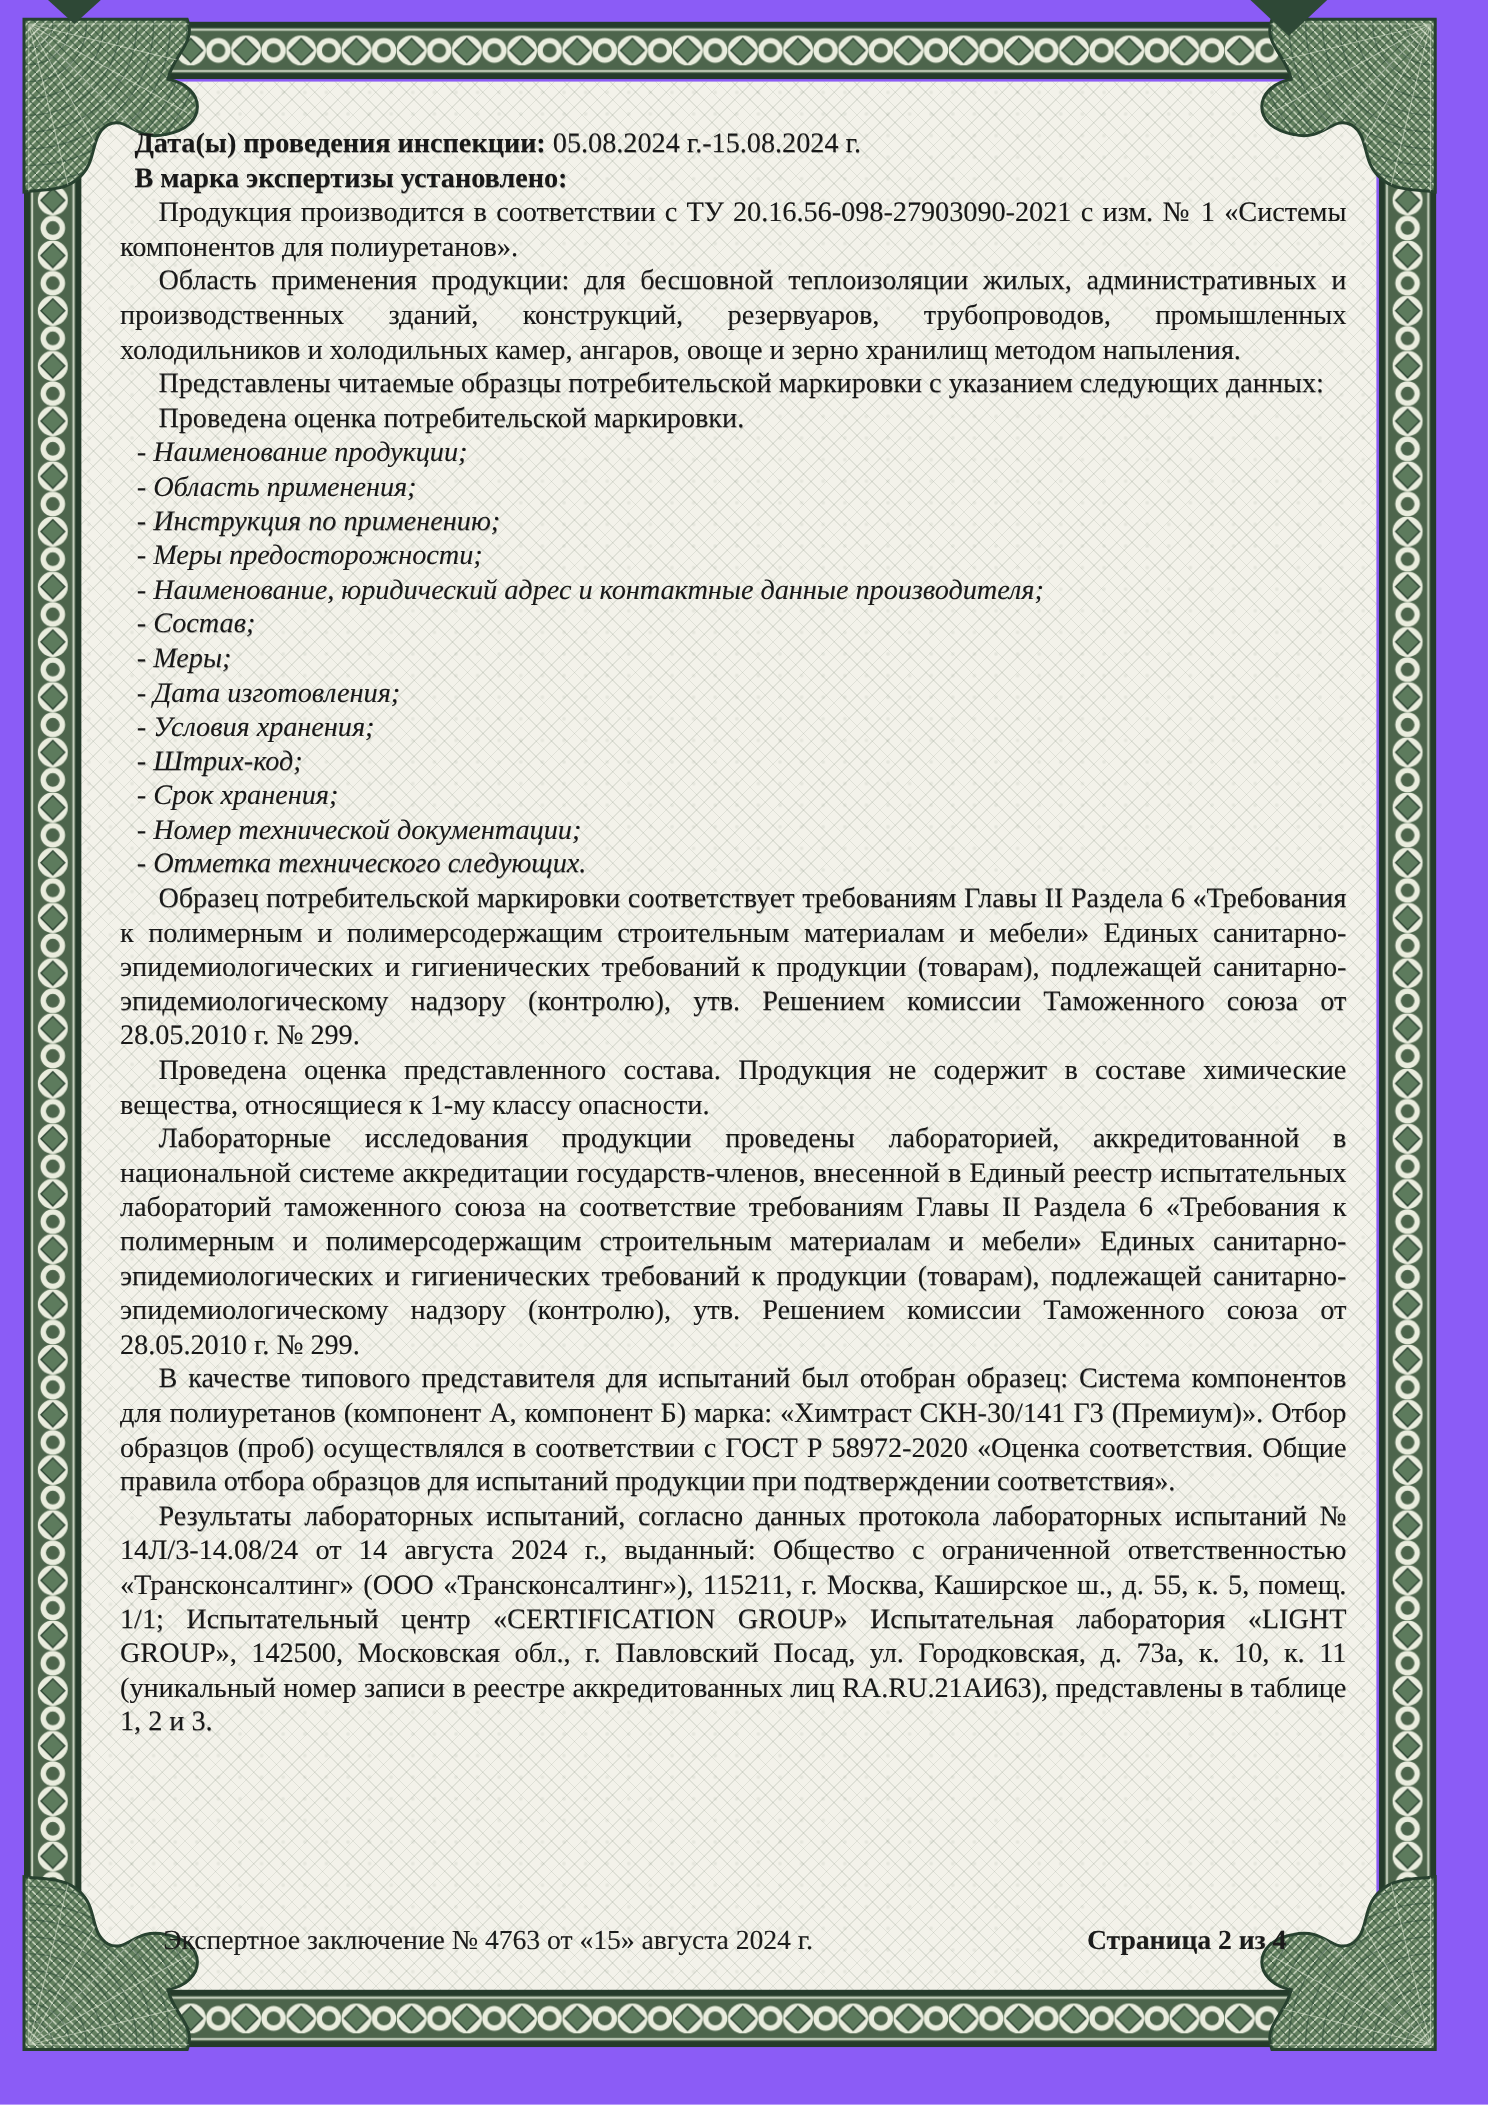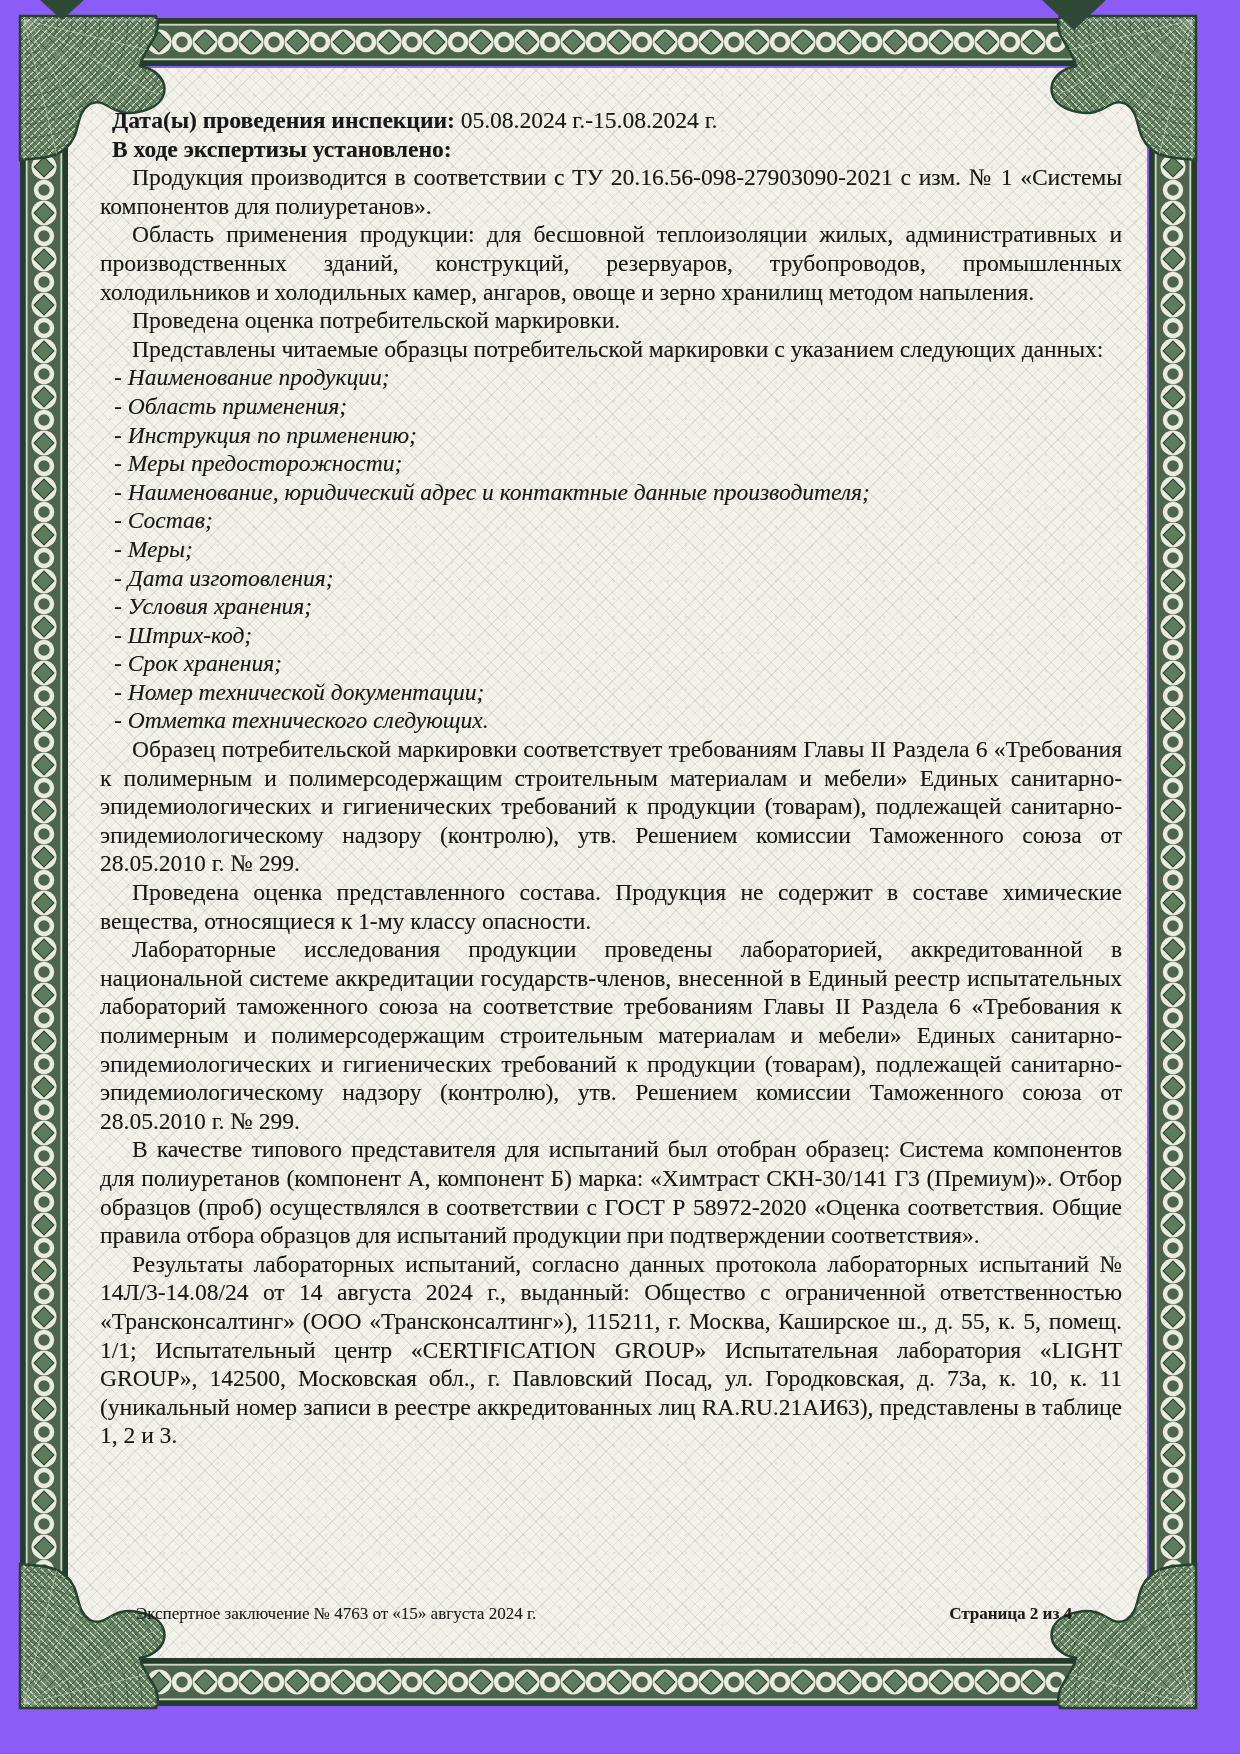--- a/index.html
+++ b/index.html
@@ -44,21 +44,21 @@
            font-size:23.5px;line-height:28.6px;color:#181818;
            text-shadow:0.3px 0.3px 0 rgba(25,25,25,0.35);}
   .content p{margin:0;padding:0;}
   .lead{text-indent:12px;}
   .b{font-weight:700;}
   .para{text-align:justify;text-indent:32px;}
   .item{text-indent:14px;font-style:italic;}
 
   .footer{position:absolute;left:100px;top:1604px;width:1022px;
           display:flex;justify-content:space-between;align-items:baseline;
-          font-size:17px;color:#1b1b1b;
+          font-size:23px;color:#1b1b1b;
           text-shadow:0.3px 0.3px 0 rgba(25,25,25,0.3);}
   .footer .f-left{margin-left:36px;}
   .footer .f-right{margin-right:50px;font-weight:700;}
 </style>
 </head>
 <body>
 
 <div class="sheet">
 
   <svg width="0" height="0" style="position:absolute" aria-hidden="true">
@@ -150,26 +150,26 @@
     </svg>
   <svg class="corner c-bl" viewBox="0 0 160 160">
       <use href="#corner-orn"></use>
     </svg>
 
   <div class="notch n-tl"></div>
   <div class="notch n-tr"></div>
 
   <div class="content">
     <p class="lead"><span class="b">Дата(ы) проведения инспекции:</span> <span>05.08.2024 г.-15.08.2024 г.</span></p>
-    <p class="lead b">В ходе экспертизы установлено:</p>
+    <p class="lead b">В марка экспертизы установлено:</p>
 
     <p class="para">Продукция производится в соответствии с ТУ 20.16.56-098-27903090-2021 с изм. № 1 «Системы компонентов для полиуретанов».</p>
     <p class="para">Область применения продукции: для бесшовной теплоизоляции жилых, административных и производственных зданий, конструкций, резервуаров, трубопроводов, промышленных холодильников и холодильных камер, ангаров, овоще и зерно хранилищ методом напыления.</p>
+    <p class="para">Представлены читаемые образцы потребительской маркировки с указанием следующих данных:</p>
     <p class="para">Проведена оценка потребительской маркировки.</p>
-    <p class="para">Представлены читаемые образцы потребительской маркировки с указанием следующих данных:</p>
 
     <p class="item">- Наименование продукции;</p>
     <p class="item">- Область применения;</p>
     <p class="item">- Инструкция по применению;</p>
     <p class="item">- Меры предосторожности;</p>
     <p class="item">- Наименование, юридический адрес и контактные данные производителя;</p>
     <p class="item">- Состав;</p>
     <p class="item">- Меры;</p>
     <p class="item">- Дата изготовления;</p>
     <p class="item">- Условия хранения;</p>

